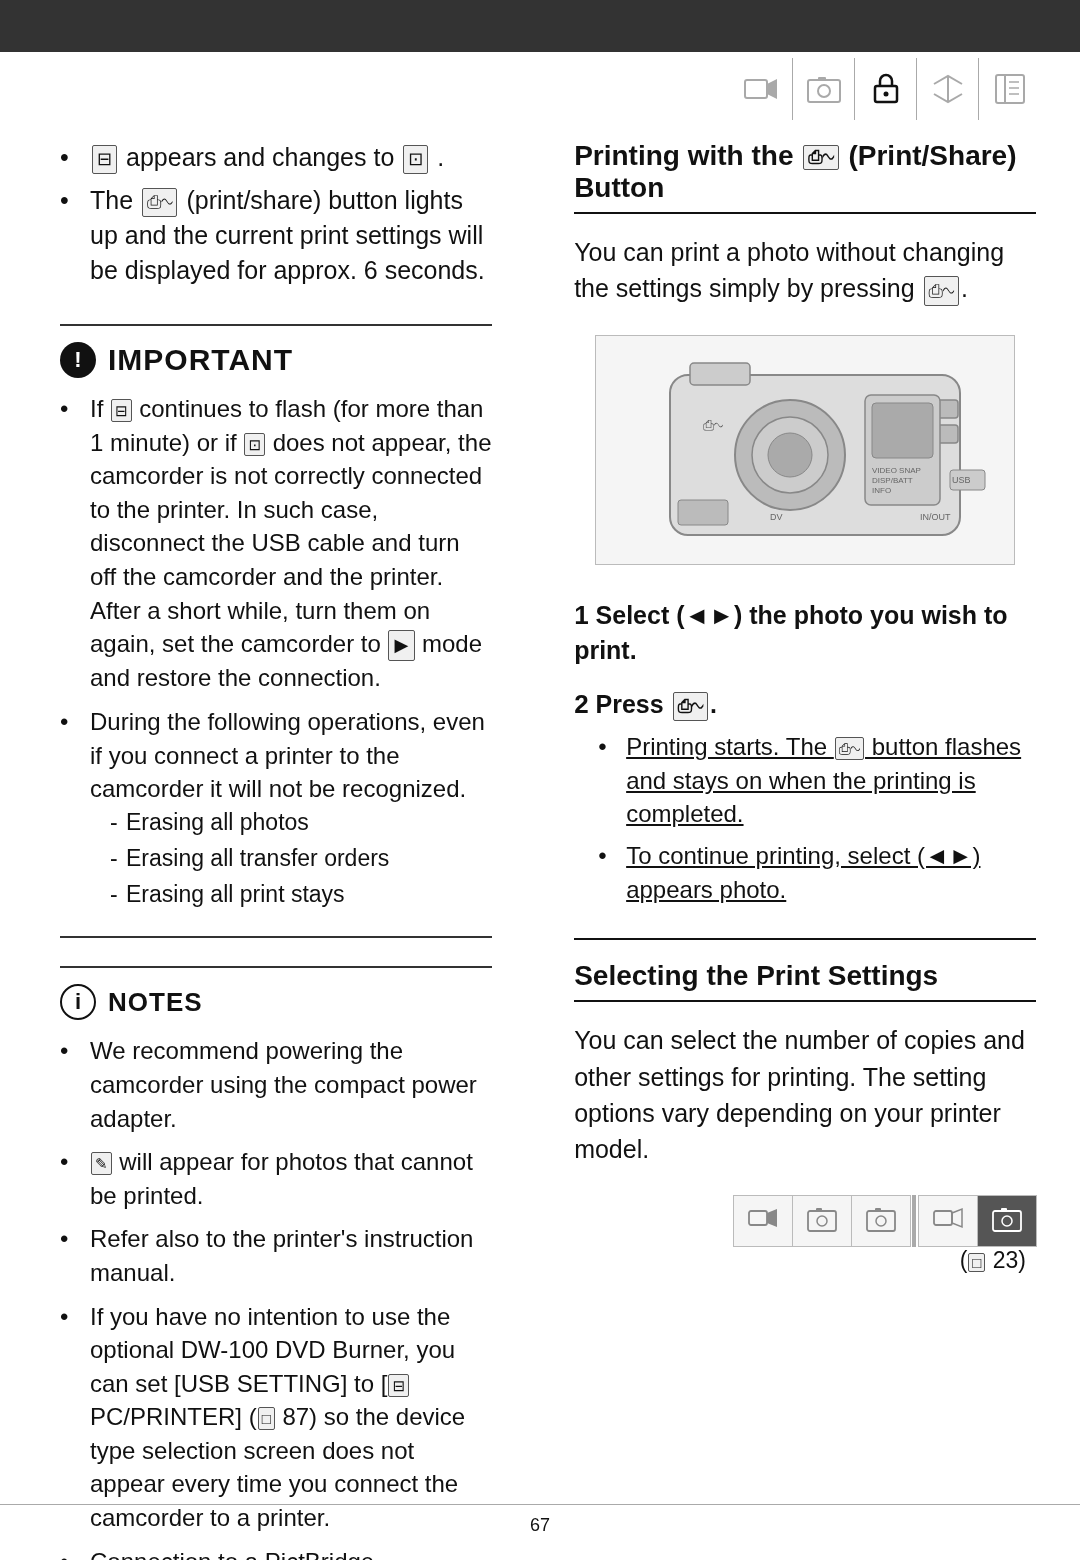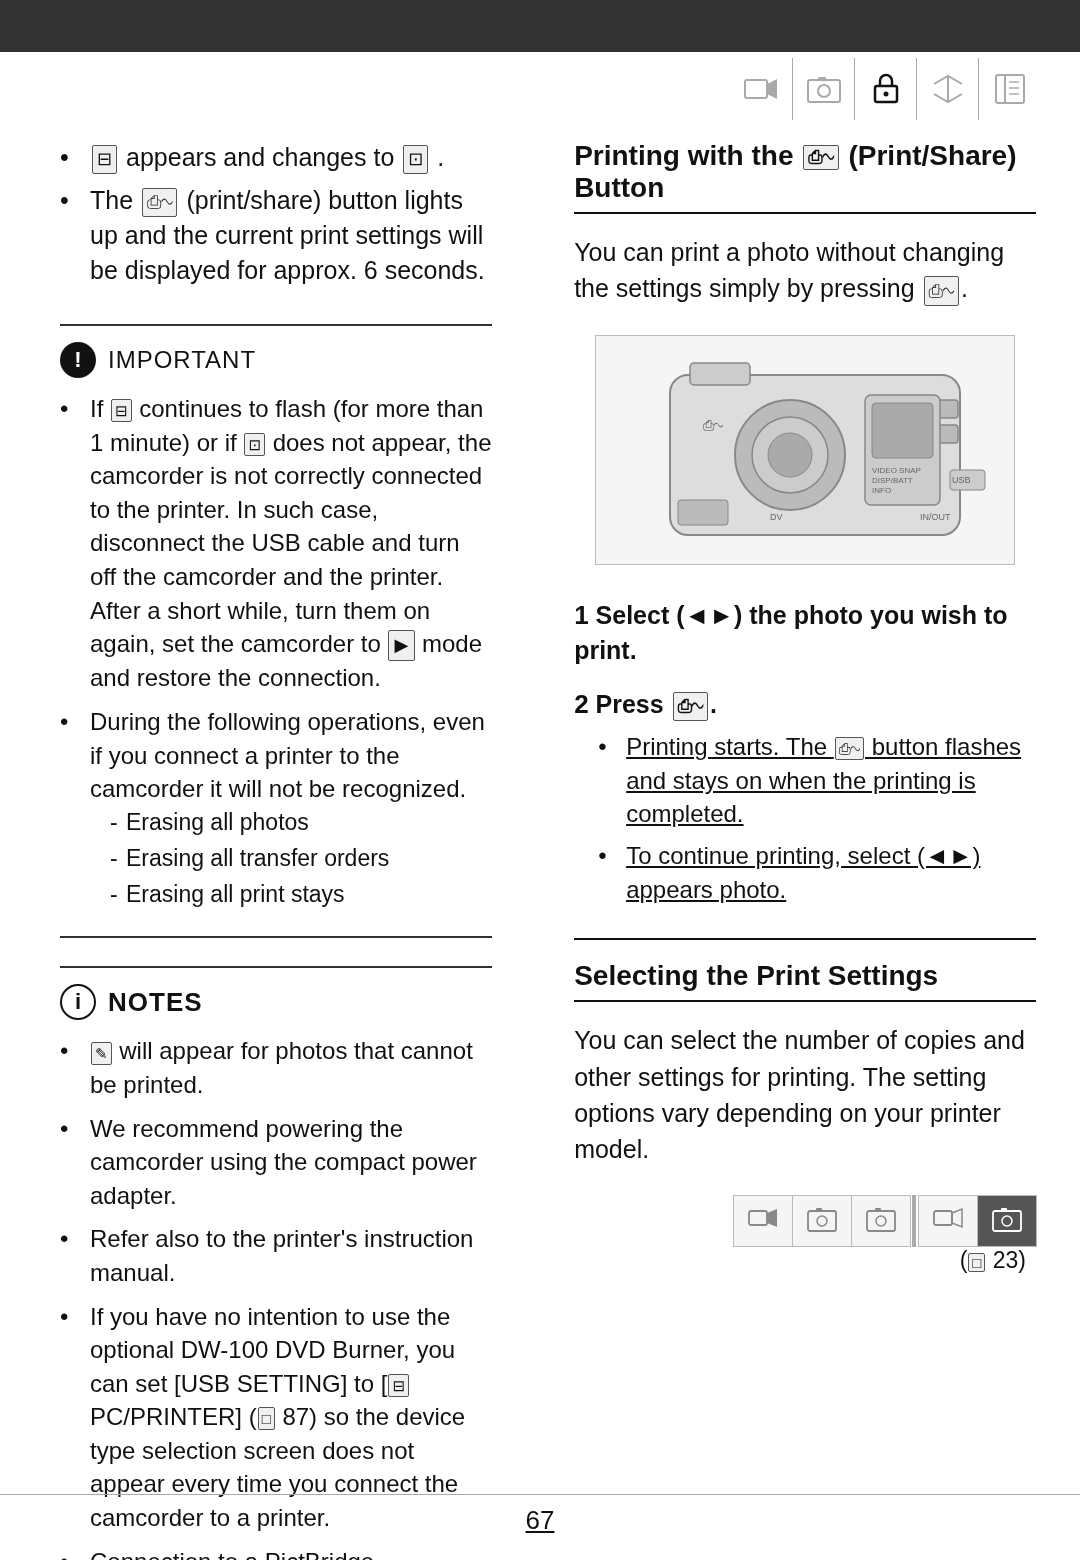--- a/index.html
+++ b/index.html
@@ -108,22 +108,22 @@
       border-radius: 50%;
       display: flex;
       align-items: center;
       justify-content: center;
       color: #fff;
       font-size: 22px;
       font-weight: bold;
       flex-shrink: 0;
     }
     .important-title {
-      font-size: 24px;
-      font-weight: normal;
+      font-size: 30px;
+      font-weight: bold;
       letter-spacing: 1px;
       text-transform: uppercase;
       text-align: center;
     }
     .important-bullets li {
       list-style: none;
       padding-left: 30px;
       position: relative;
       margin-bottom: 10px;
       font-size: 24px;
@@ -283,24 +283,23 @@
       padding-right: 10px;
     }
 
     
     .page-number {
       position: absolute;
       bottom: 24px;
       right: 0;
       left: 0;
       text-align: center;
-      font-size: 26px;
+      font-size: 18px;
       border-top: 1.5px solid #aaa;
       padding-top: 10px;
-      text-decoration: underline;
     }
 
     
     .inline-icon {
       display: inline-block;
       font-size: 18px;
       border: 1px solid #555;
       padding: 1px 4px;
       margin: 0 2px;
       vertical-align: middle;
@@ -409,25 +408,25 @@
         </li>
       </ul>
     </div>
 
     <div class="notes-box">
       <div class="notes-header">
         <div class="notes-icon">i</div>
         <span class="notes-title">NOTES</span>
       </div>
       <ul class="notes-bullets">
+        <li>We recommend powering the camcorder using the compact power adapter.</li>
         <li>
           <span class="inline-icon-small">✎</span>
           <span> will appear for photos that cannot be printed.</span>
         </li>
-        <li>We recommend powering the camcorder using the compact power adapter.</li>
         <li>Refer also to the printer's instruction manual.</li>
         <li>
           If you have no intention to use the optional DW-100 DVD Burner, you can set [USB SETTING] to [<span class="inline-icon-small">⊟</span> PC/PRINTER] (<span class="inline-icon-small">□</span> 87) so the device type selection screen does not appear every time you connect the camcorder to a printer.
         </li>
         <li>Connection to a PictBridge-compatible printer will not work when the memory card contains 1,800 photos or more.</li>
 
       </ul>
     </div>
 
   </div>

